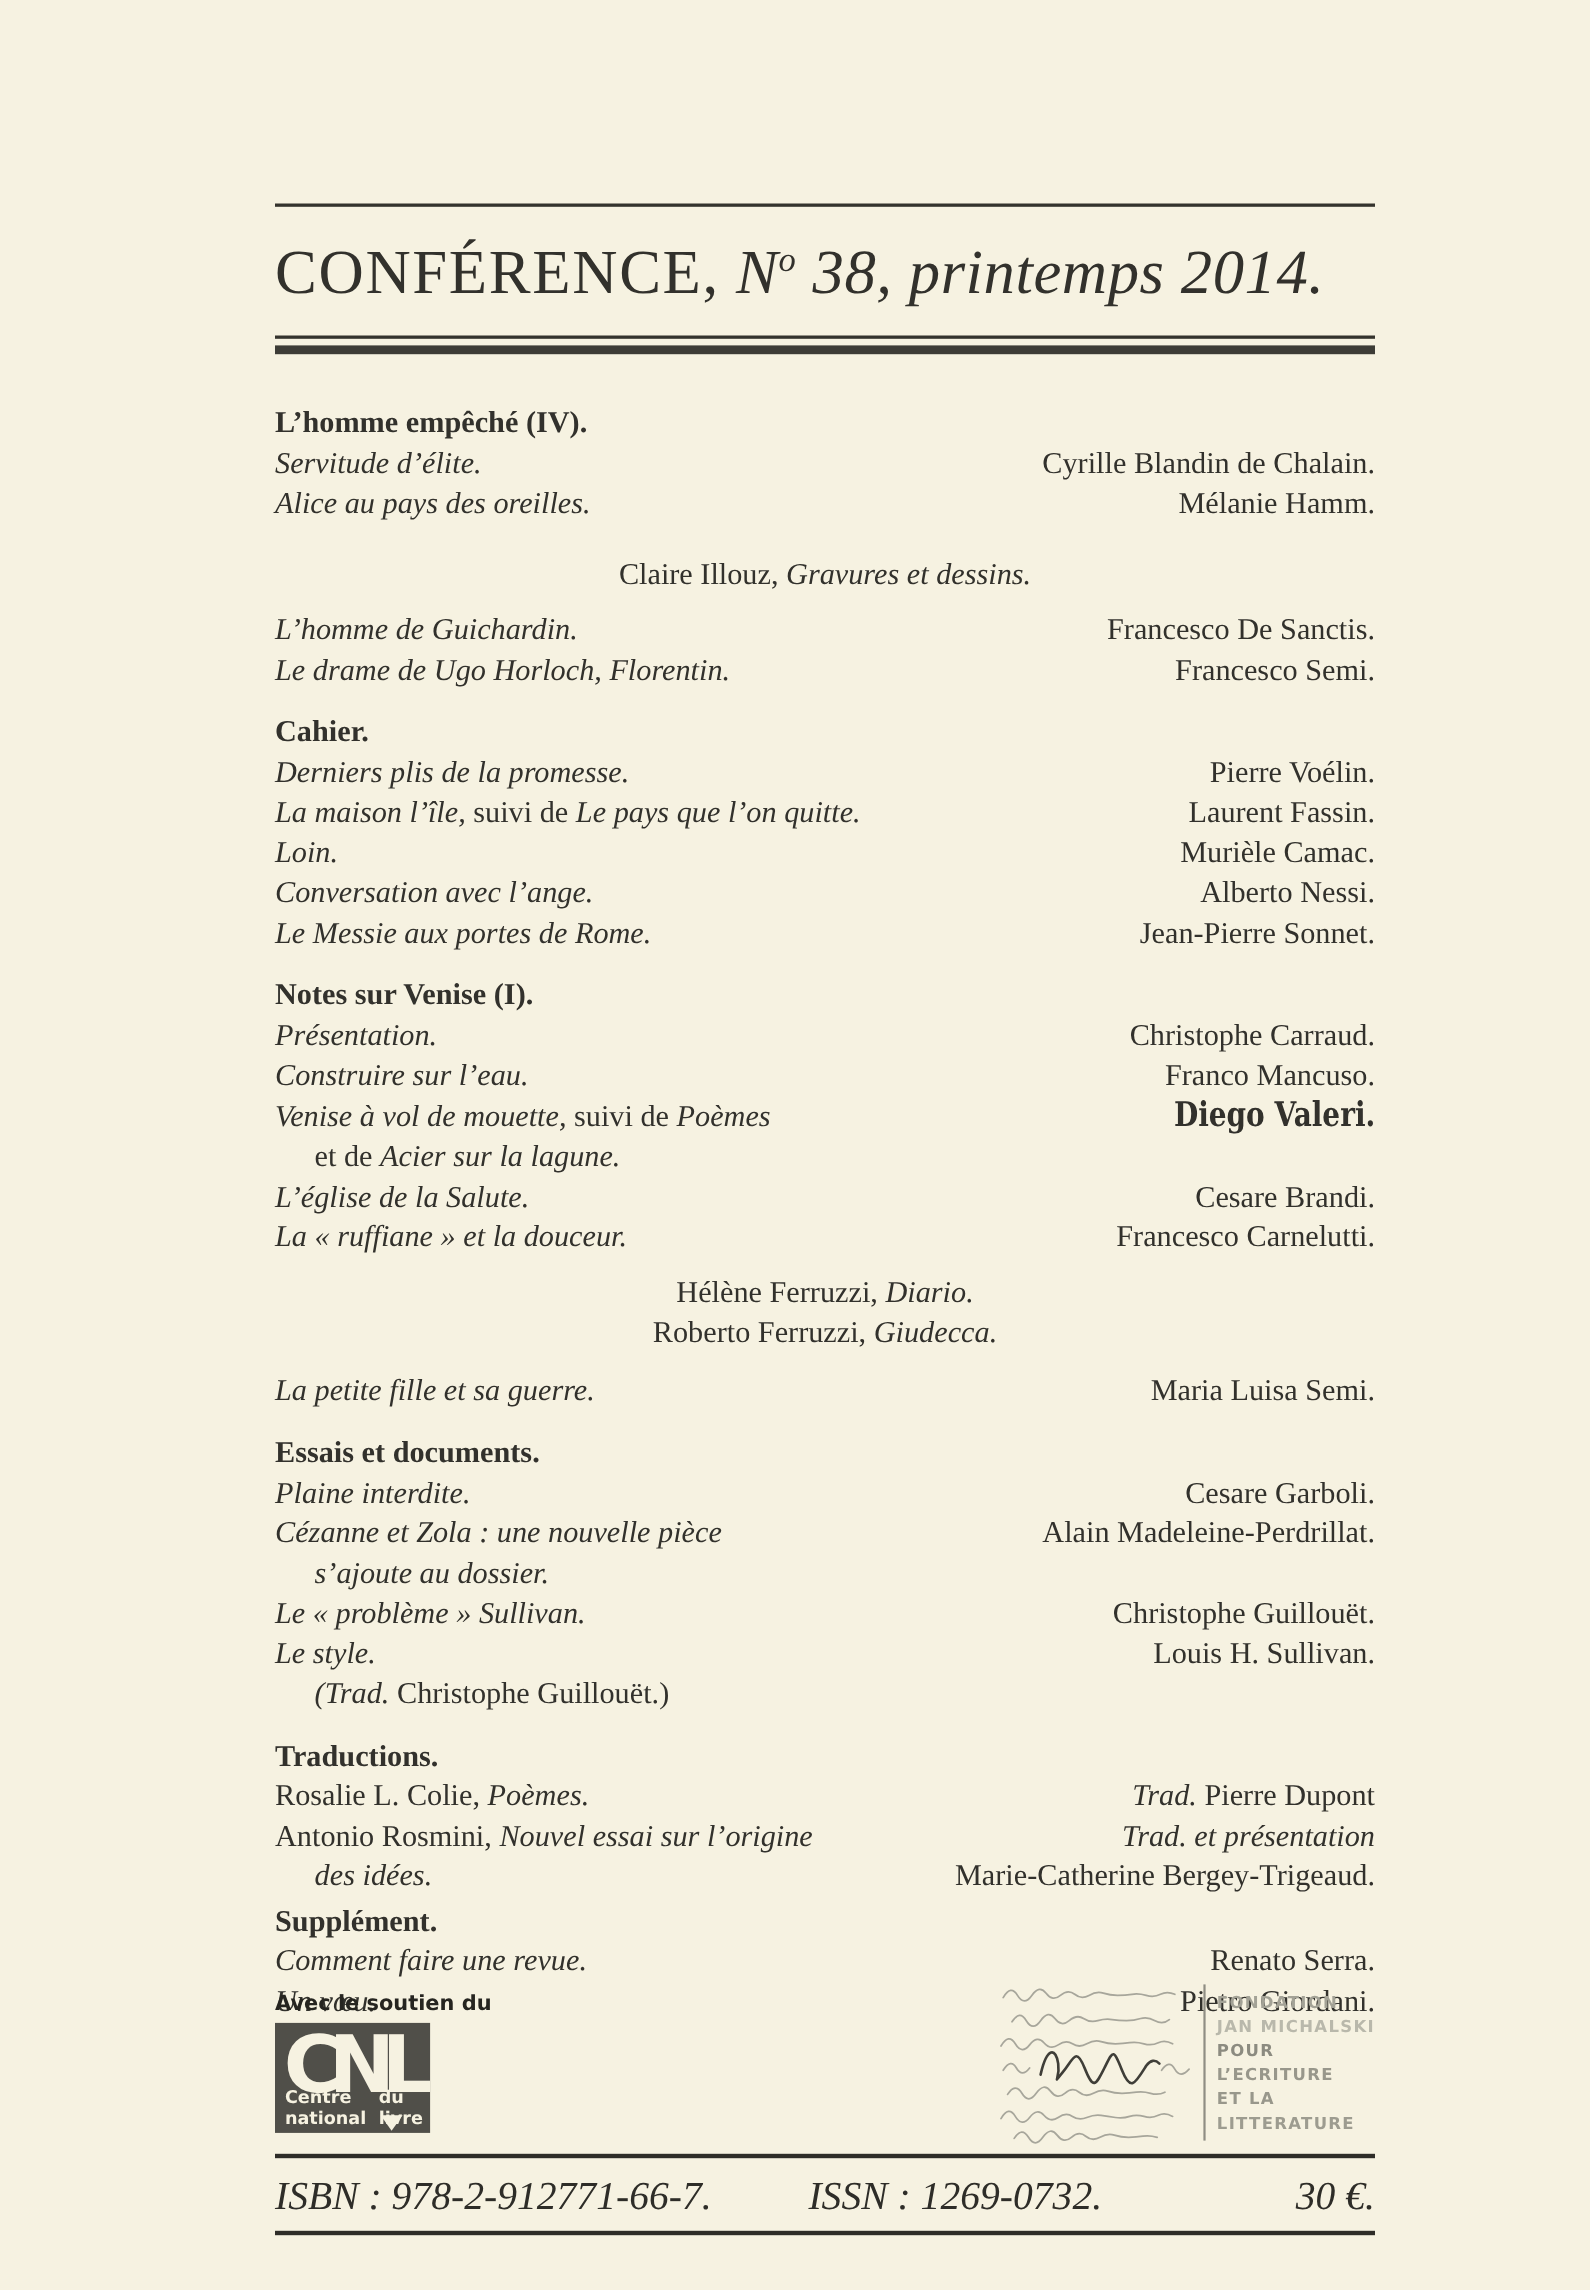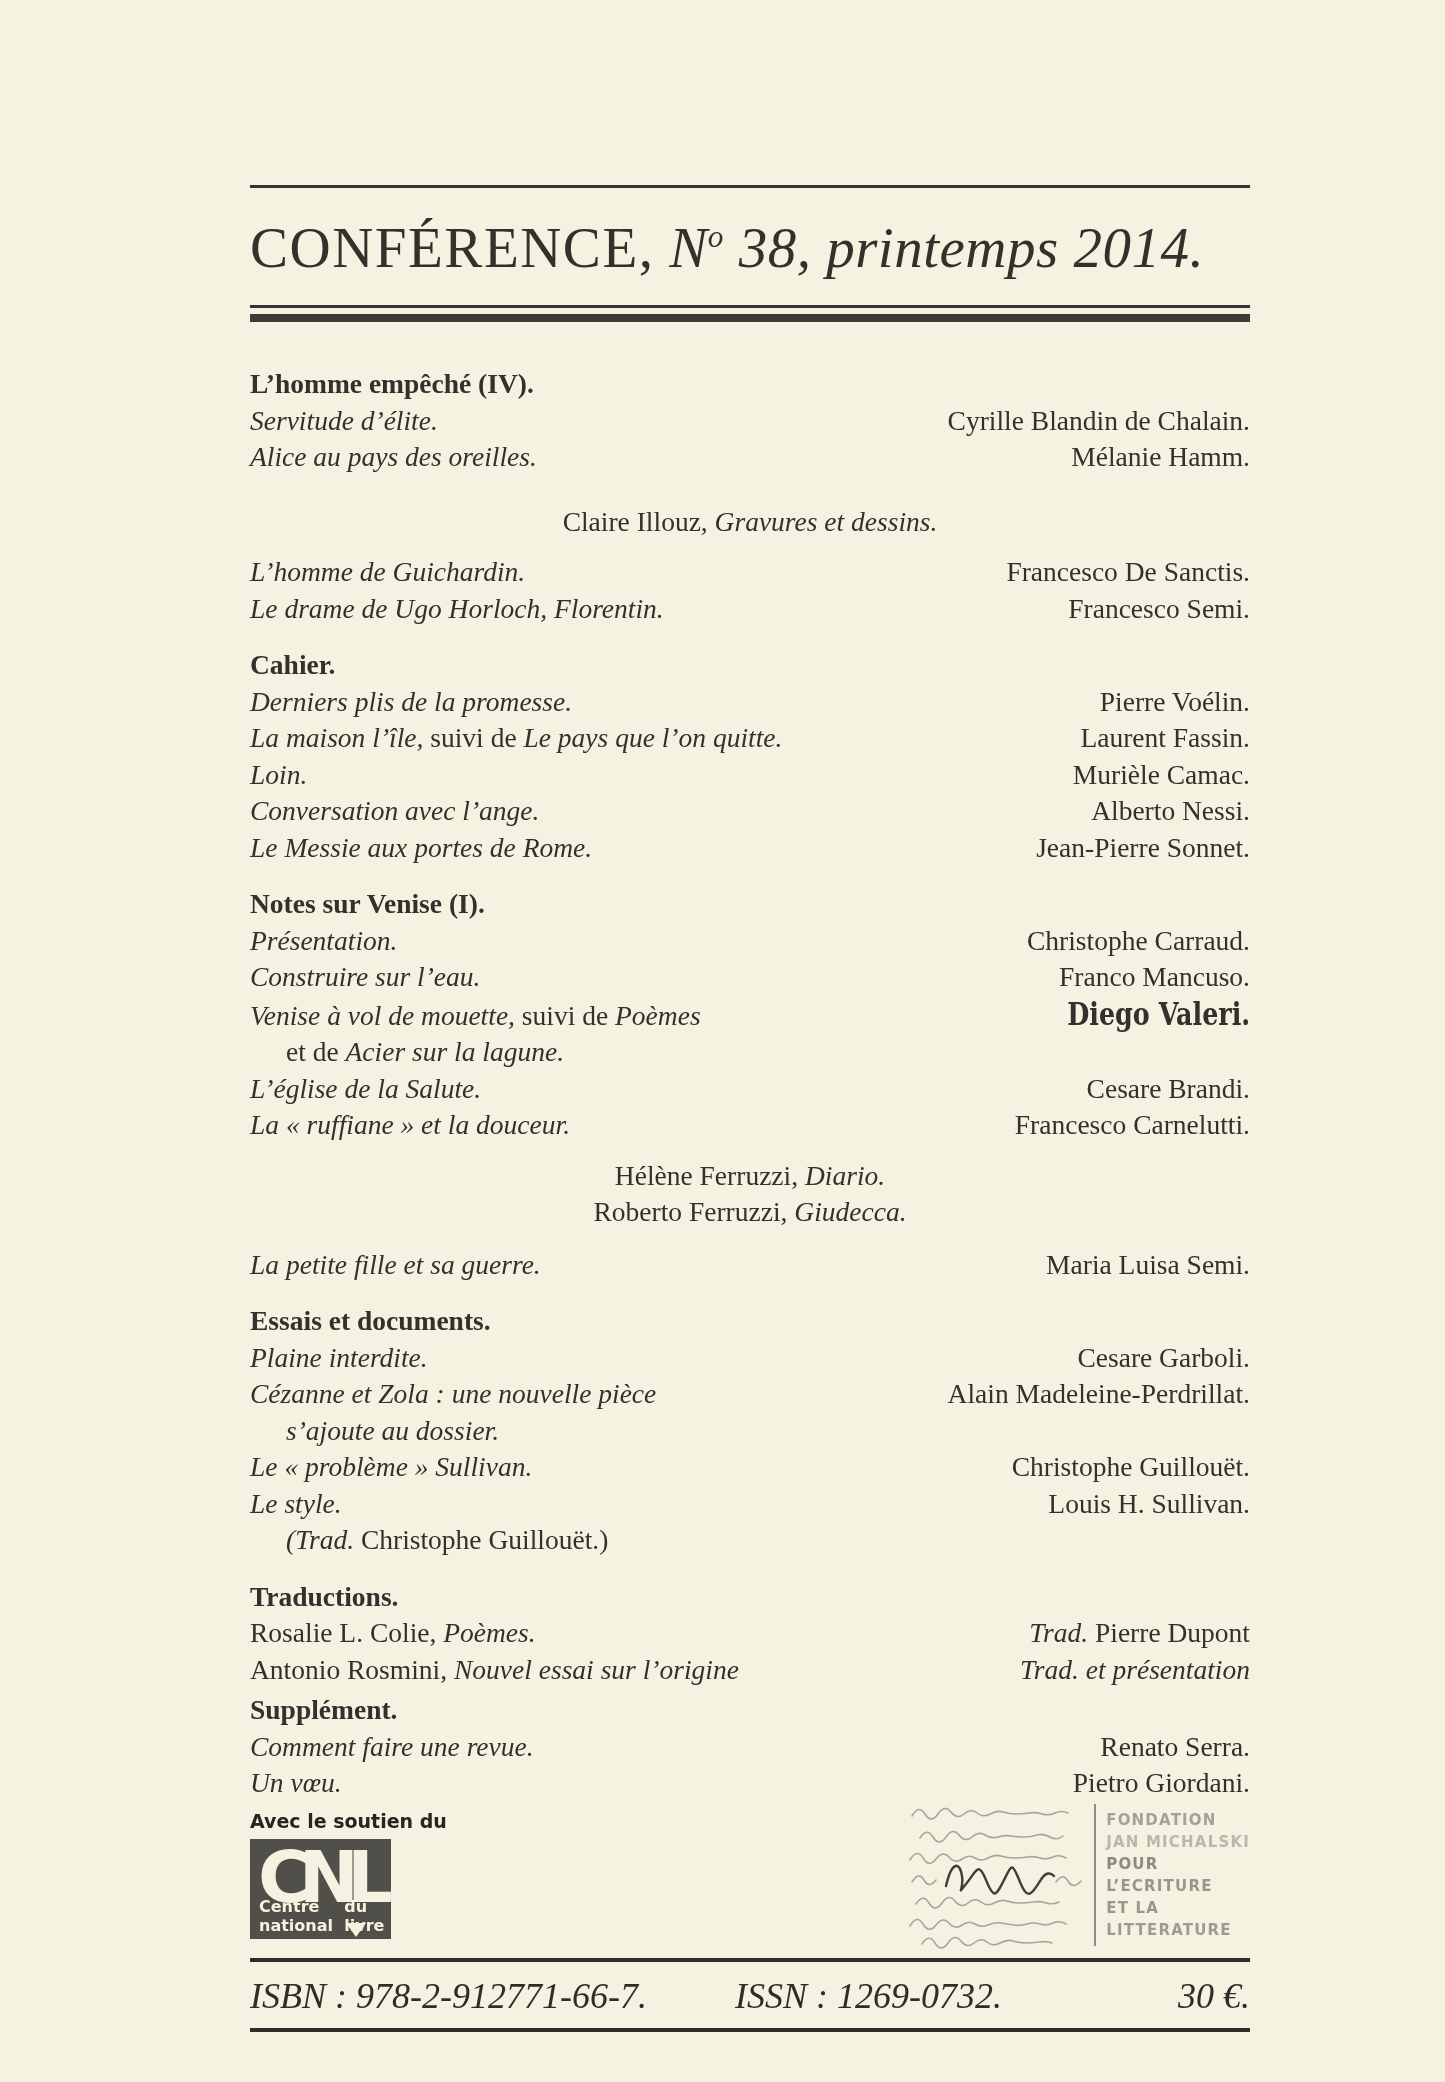--- a/index.html
+++ b/index.html
@@ -223,20 +223,24 @@
           <span class="left"><span class="s-b">Traductions.</span></span>
           <span class="right"></span>
         </div>
         <div class="line">
           <span class="left"><span class="s-r">Rosalie L. Colie, </span><span class="s-i">Poèmes.</span></span>
           <span class="right"><span class="s-i">Trad.</span><span class="s-r"> Pierre Dupont</span></span>
         </div>
         <div class="line">
           <span class="left"><span class="s-r">Antonio Rosmini, </span><span class="s-i">Nouvel essai sur l’origine</span></span>
           <span class="right"><span class="s-i">Trad. et présentation</span></span>
+        </div>
+        <div class="line indent">
+          <span class="left"><span class="s-i">des idées.</span></span>
+          <span class="right"><span class="s-r">Marie-Catherine Bergey-Trigeaud.</span></span>
         </div>
         <div class="line" style="margin-top: 4px;">
           <span class="left"><span class="s-b">Supplément.</span></span>
           <span class="right"></span>
         </div>
         <div class="line">
           <span class="left"><span class="s-i">Comment faire une revue.</span></span>
           <span class="right"><span class="s-r">Renato Serra.</span></span>
         </div>
         <div class="line">

